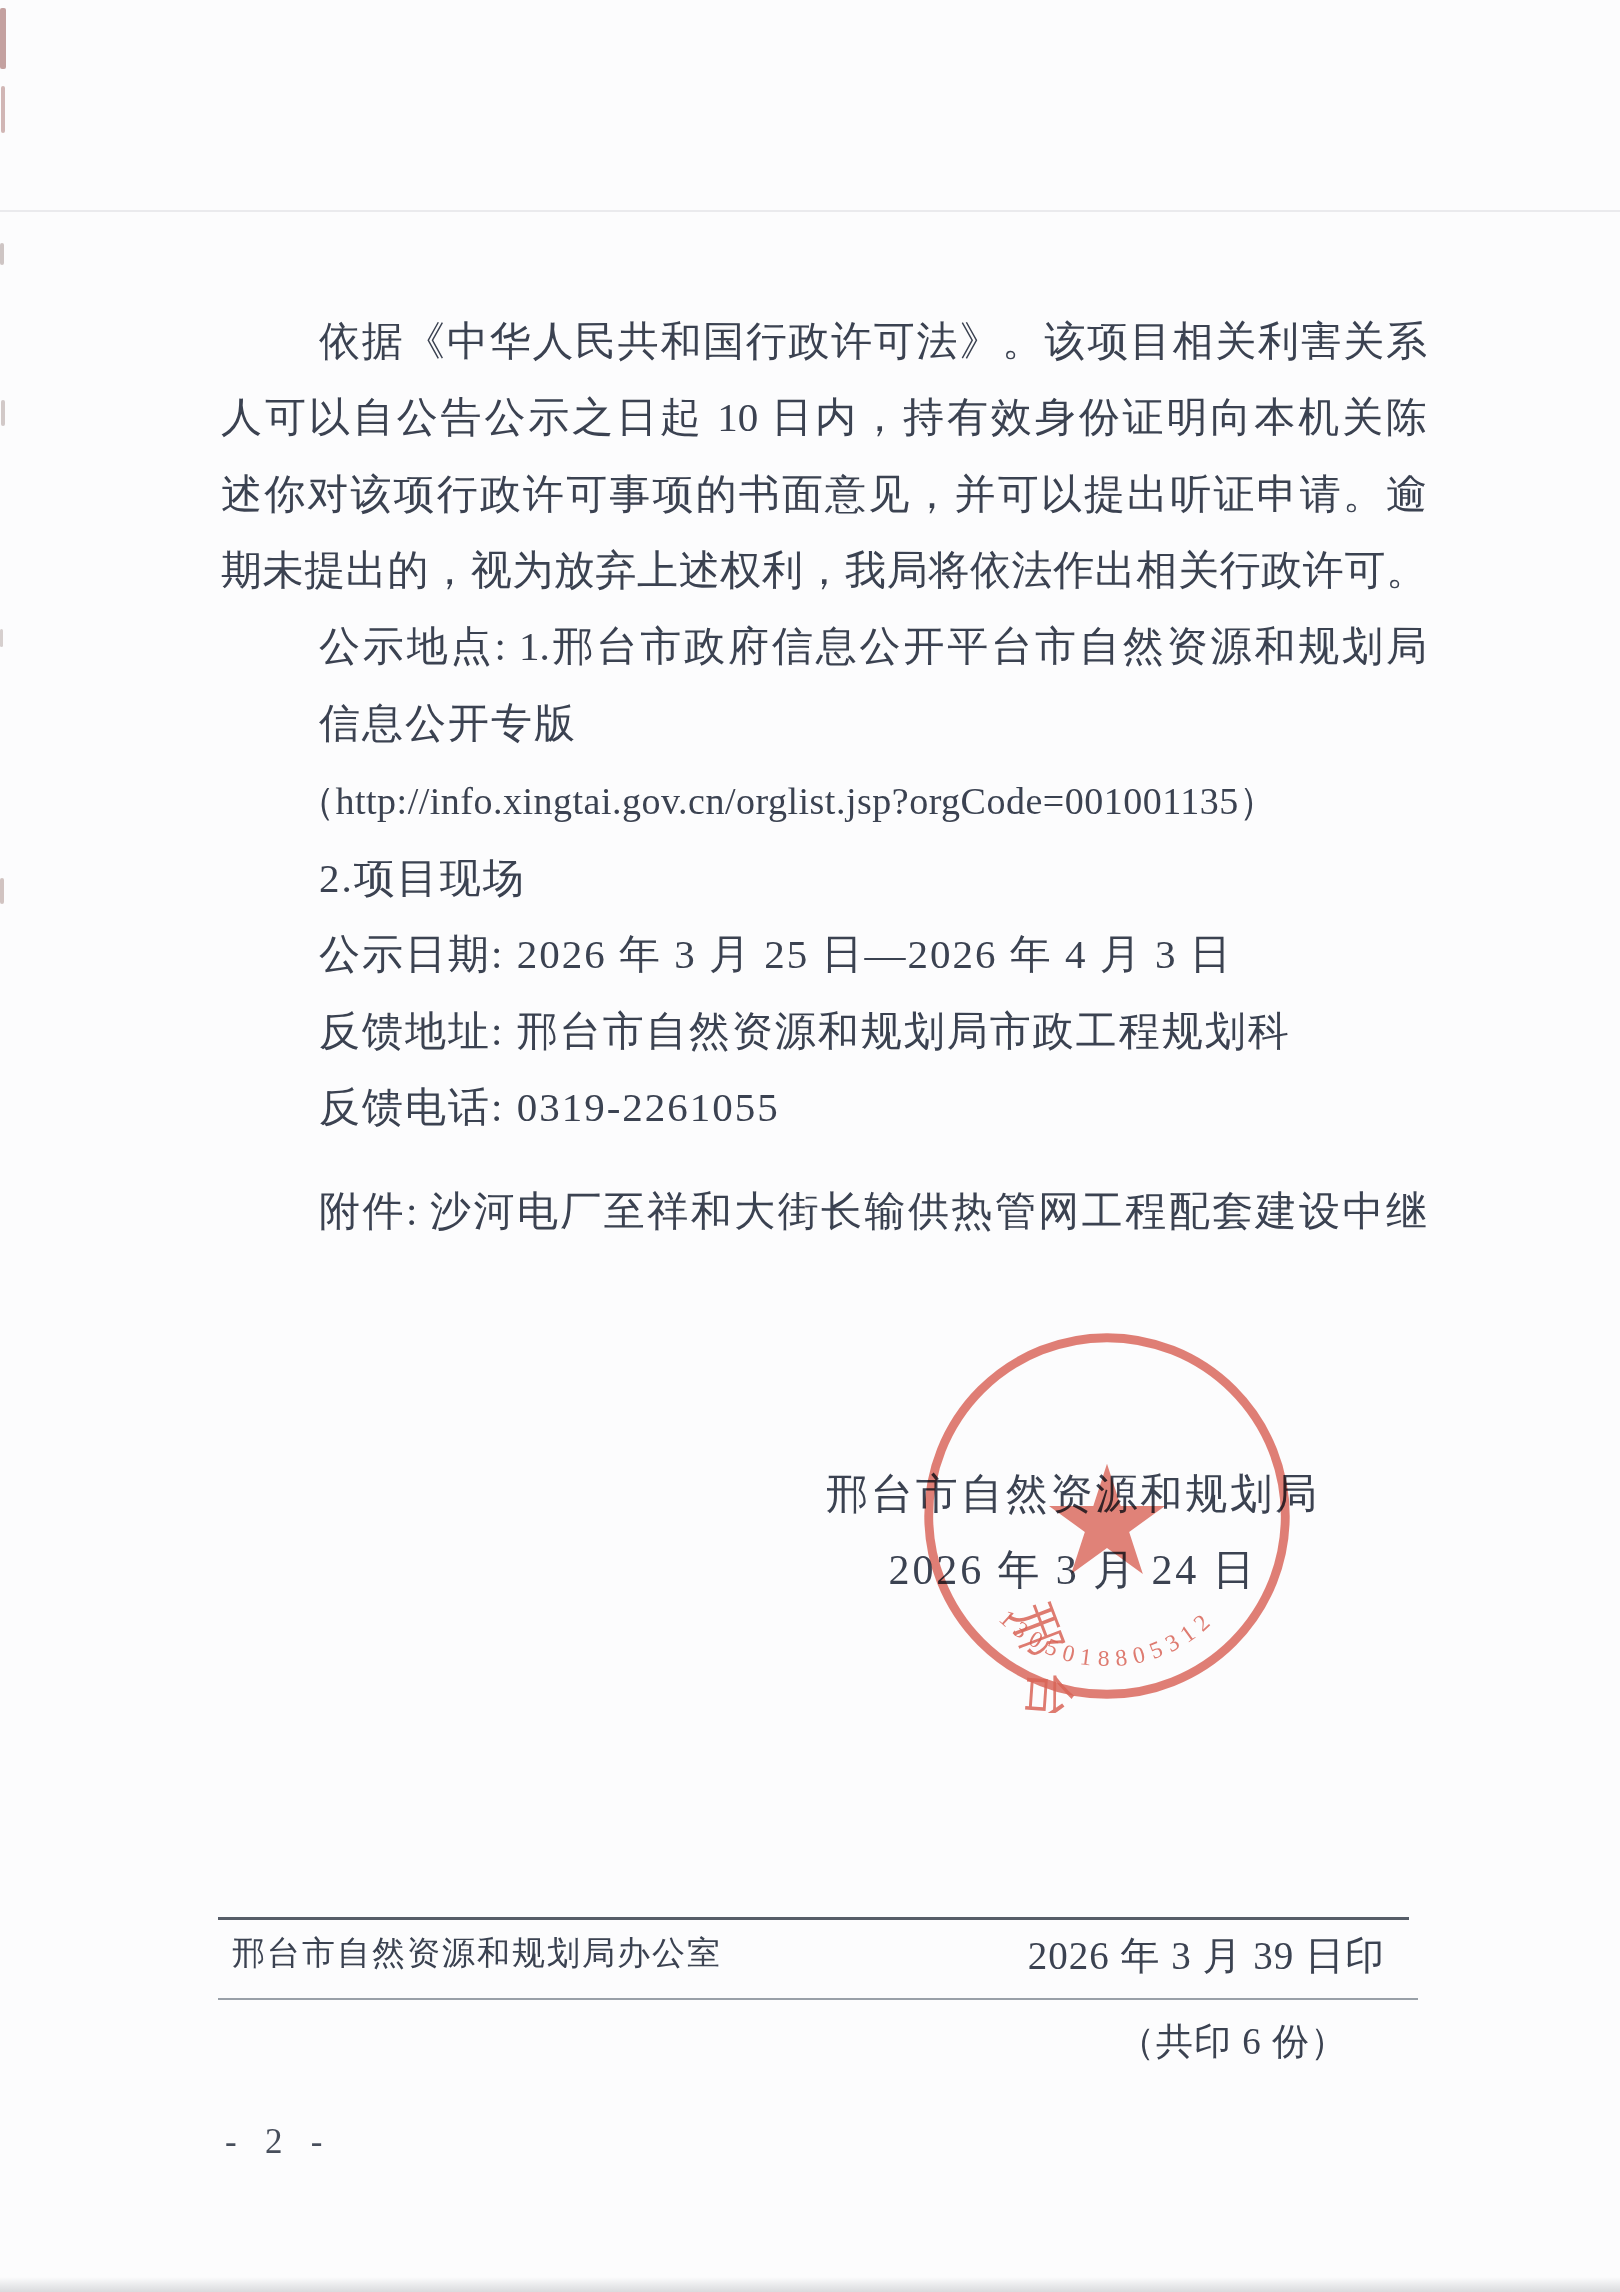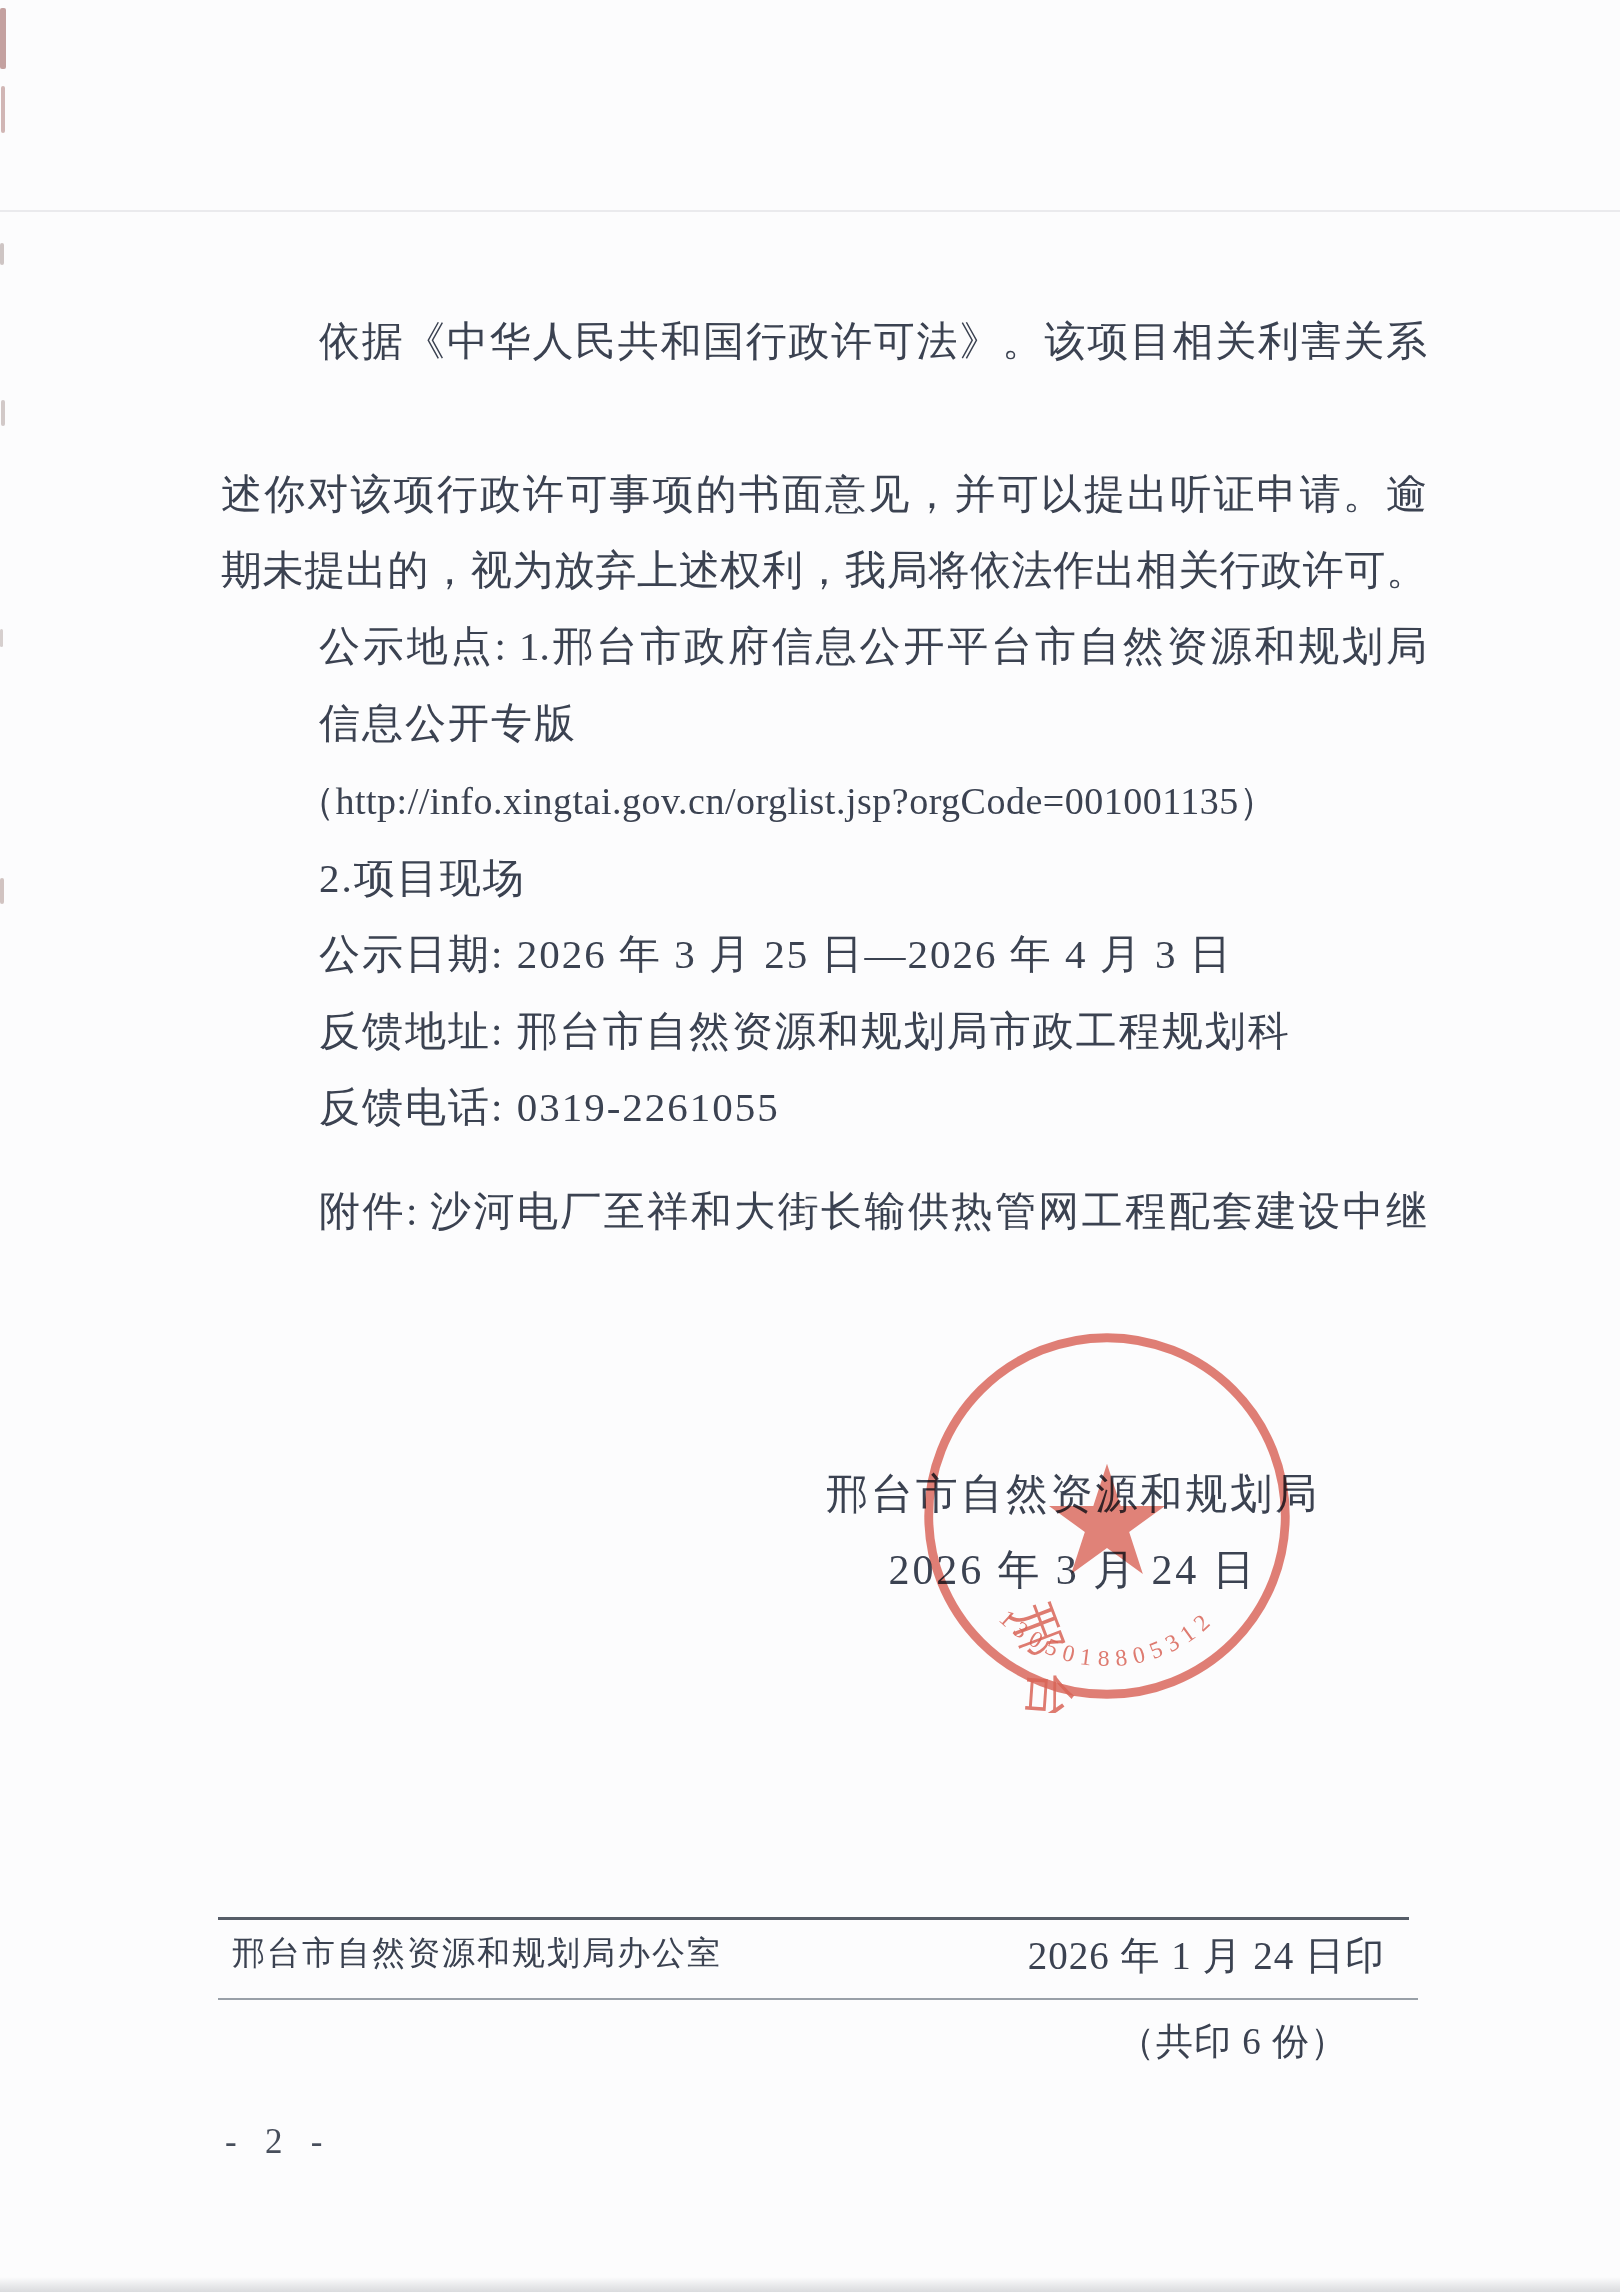--- a/index.html
+++ b/index.html
@@ -70,20 +70,21 @@
   <div class="scanline" style="top:210px;"></div>
   <div class="speck" style="left:0;top:7.8px;width:5.9px;height:61px;background:rgba(128,52,46,0.45);"></div>
   <div class="speck" style="left:1px;top:86px;width:3.9px;height:47px;background:rgba(128,52,46,0.35);"></div>
   <div class="speck" style="left:0;top:243px;width:3.9px;height:21.6px;background:rgba(100,70,66,0.3);"></div>
   <div class="speck" style="left:1px;top:400px;width:3.9px;height:25.5px;background:rgba(100,70,66,0.28);"></div>
   <div class="speck" style="left:0;top:629px;width:2.9px;height:17.6px;background:rgba(100,70,66,0.25);"></div>
   <div class="speck" style="left:0;top:878px;width:3.9px;height:25.5px;background:rgba(110,62,56,0.3);"></div>
   <div class="bottomband"></div>
 
   <div class="bl just ind" style="top:312px;">依据《中华人民共和国行政许可法》。该项目相关利害关系</div>
+  <div class="bl just" style="top:388px;">人可以自公告公示之日起 10 日内，持有效身份证明向本机关陈</div>
   <div class="bl just" style="top:465px;">述你对该项行政许可事项的书面意见，并可以提出听证申请。逾</div>
   <div class="bl just" style="top:541px;">期未提出的，视为放弃上述权利，我局将依法作出相关行政许可。</div>
 
   <div class="bl just ind" style="top:617px;">公示地点: 1.邢台市政府信息公开平台市自然资源和规划局</div>
   <div class="bl pad" style="top:694px;">信息公开专版</div>
   <div class="bl url" style="top:772px;">（http://info.xingtai.gov.cn/orglist.jsp?orgCode=001001135）</div>
   <div class="bl pad" style="top:849px;">2.项目现场</div>
   <div class="bl pad" style="top:925px;">公示日期: 2026 年 3 月 25 日—2026 年 4 月 3 日</div>
   <div class="bl pad" style="top:1002px;">反馈地址: 邢台市自然资源和规划局市政工程规划科</div>
   <div class="bl pad" style="top:1078px;">反馈电话: 0319-2261055</div>
@@ -103,20 +104,20 @@
     <text font-size="52" fill="#d5493a" fill-opacity="0.85" letter-spacing="9">
       <textPath href="#ringTextPath">邢台市自然资源和规划局</textPath>
     </text>
     <text font-size="24" fill="#d5493a" fill-opacity="0.85" letter-spacing="7" text-anchor="middle">
       <textPath href="#serialPath" startOffset="50%">1305018805312</textPath>
     </text>
   </svg>
 
   <div class="rule1"></div>
   <div class="foot-office">邢台市自然资源和规划局办公室</div>
-  <div class="foot-date">2026 年 1 月 24 日印</div>
+  <div class="foot-date">2026 年 3 月 39 日印</div>
   <div class="rule2"></div>
   <div class="foot-copies">（共印 6 份）</div>
 
   <div class="pagenum">- 2 -</div>
 
 </div>
 
 
 </body></html>

